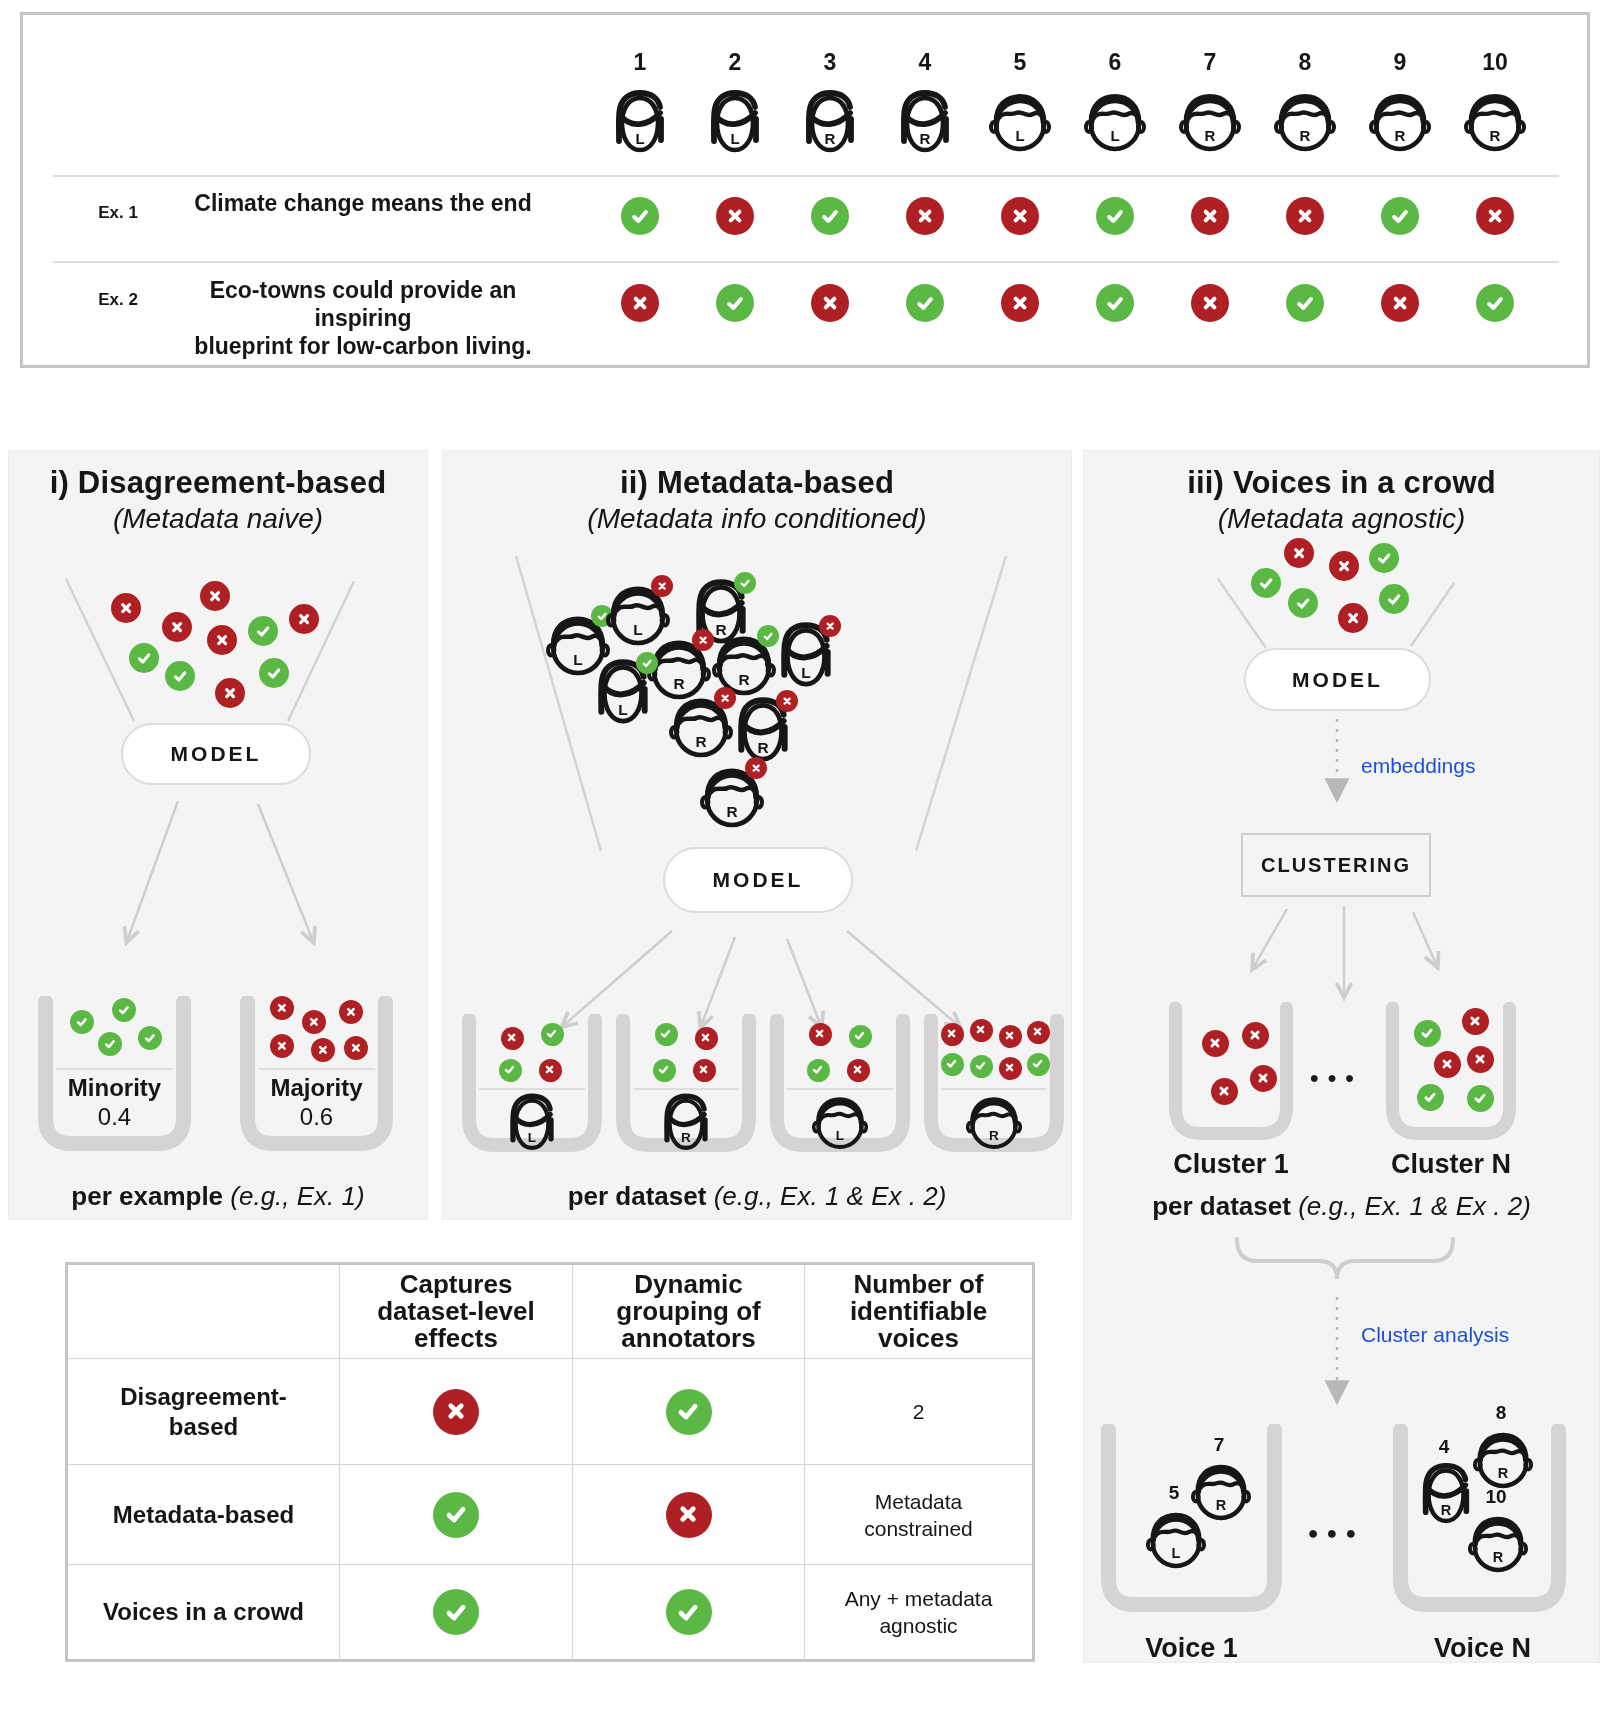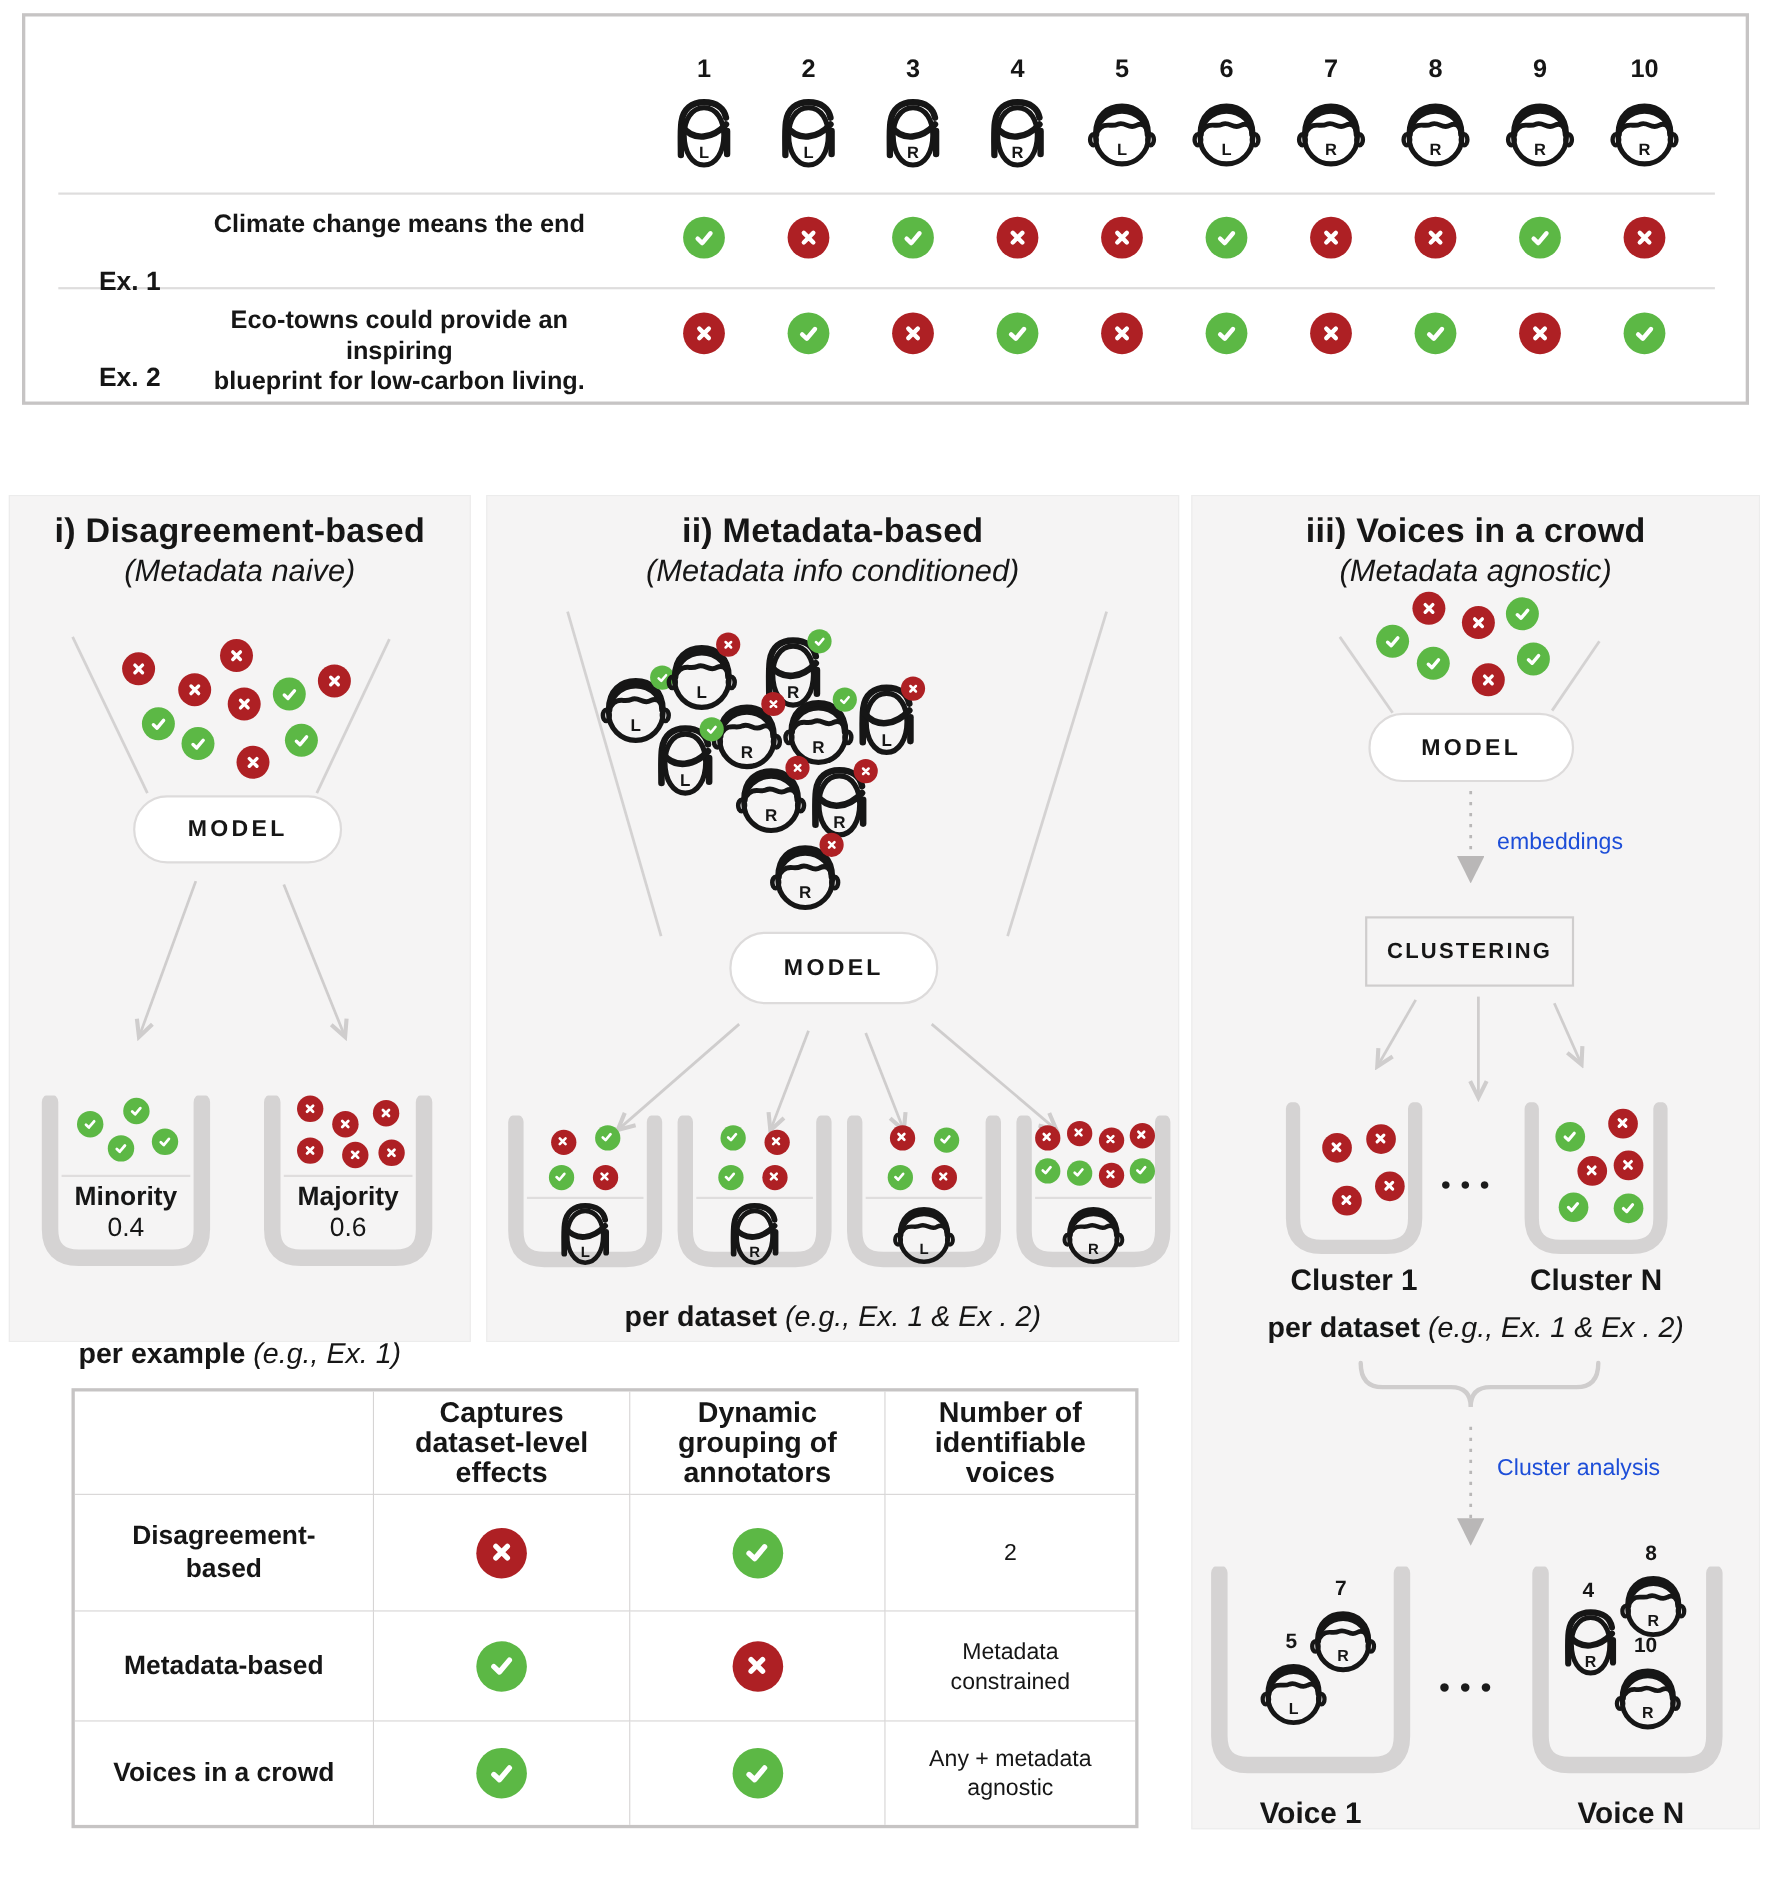--- a/index.html
+++ b/index.html
@@ -7,21 +7,21 @@
         font-family:"Liberation Sans",sans-serif;color:#161616;overflow:hidden;}
 
   
   #top-box{position:absolute;left:20px;top:12px;width:1570px;height:356px;
            background:#fff;border:3px solid #c6c4c4;box-sizing:border-box;}
   .sep{position:absolute;left:30px;right:28px;height:2px;background:#dedddd;}
   .anum{position:absolute;text-align:center;font-size:23px;font-weight:bold;}
   .face{display:inline-block;position:relative;}
   .face svg{width:100%;height:100%;display:block;}
   .exlabel{position:absolute;left:40px;width:110px;text-align:center;
-           font-size:24px;font-weight:bold;margin-top:40px;}
+           font-size:17px;font-weight:bold;}
   .extext{position:absolute;left:140px;width:400px;text-align:center;
           font-size:23px;font-weight:600;line-height:28px;}
 
   
   .mark{display:inline-flex;align-items:center;justify-content:center;
         border-radius:50%;flex:none;}
   .mark svg{width:74%;height:74%;}
   .mark path{stroke:#fff;stroke-width:3.4;fill:none;stroke-linecap:round;stroke-linejoin:round;}
 
   
@@ -429,21 +429,21 @@
           <svg viewBox="0 0 24 24">
             <path d="M8.3 8.3 L15.7 15.7 M15.7 8.3 L8.3 15.7"></path>
           </svg>
         </span>
         <span class="mark" style="height: 24px; width: 24px; background: rgb(174, 32, 36); position: absolute; left: 106px; top: 40px;">
           <svg viewBox="0 0 24 24">
             <path d="M8.3 8.3 L15.7 15.7 M15.7 8.3 L8.3 15.7"></path>
           </svg>
         </span>
       </div>
-    <div class="caption" style="top:764px">
+    <div class="caption" style="top:730px">
       <span class="cb">per example</span><span class="ci"> (e.g., Ex. 1)</span>
     </div>
   </section>
 
   <section class="panel" id="panel2" style="left:442px;top:450px;width:630px;height:770px">
     <div class="ptitle">ii) Metadata-based</div>
     <div class="psub">(Metadata info conditioned)</div>
     <svg class="decor" width="630" height="770">
       <line class="fline" x1="73" y1="105" x2="158" y2="400"></line>
       <line class="fline" x1="563" y1="105" x2="473" y2="400"></line>

